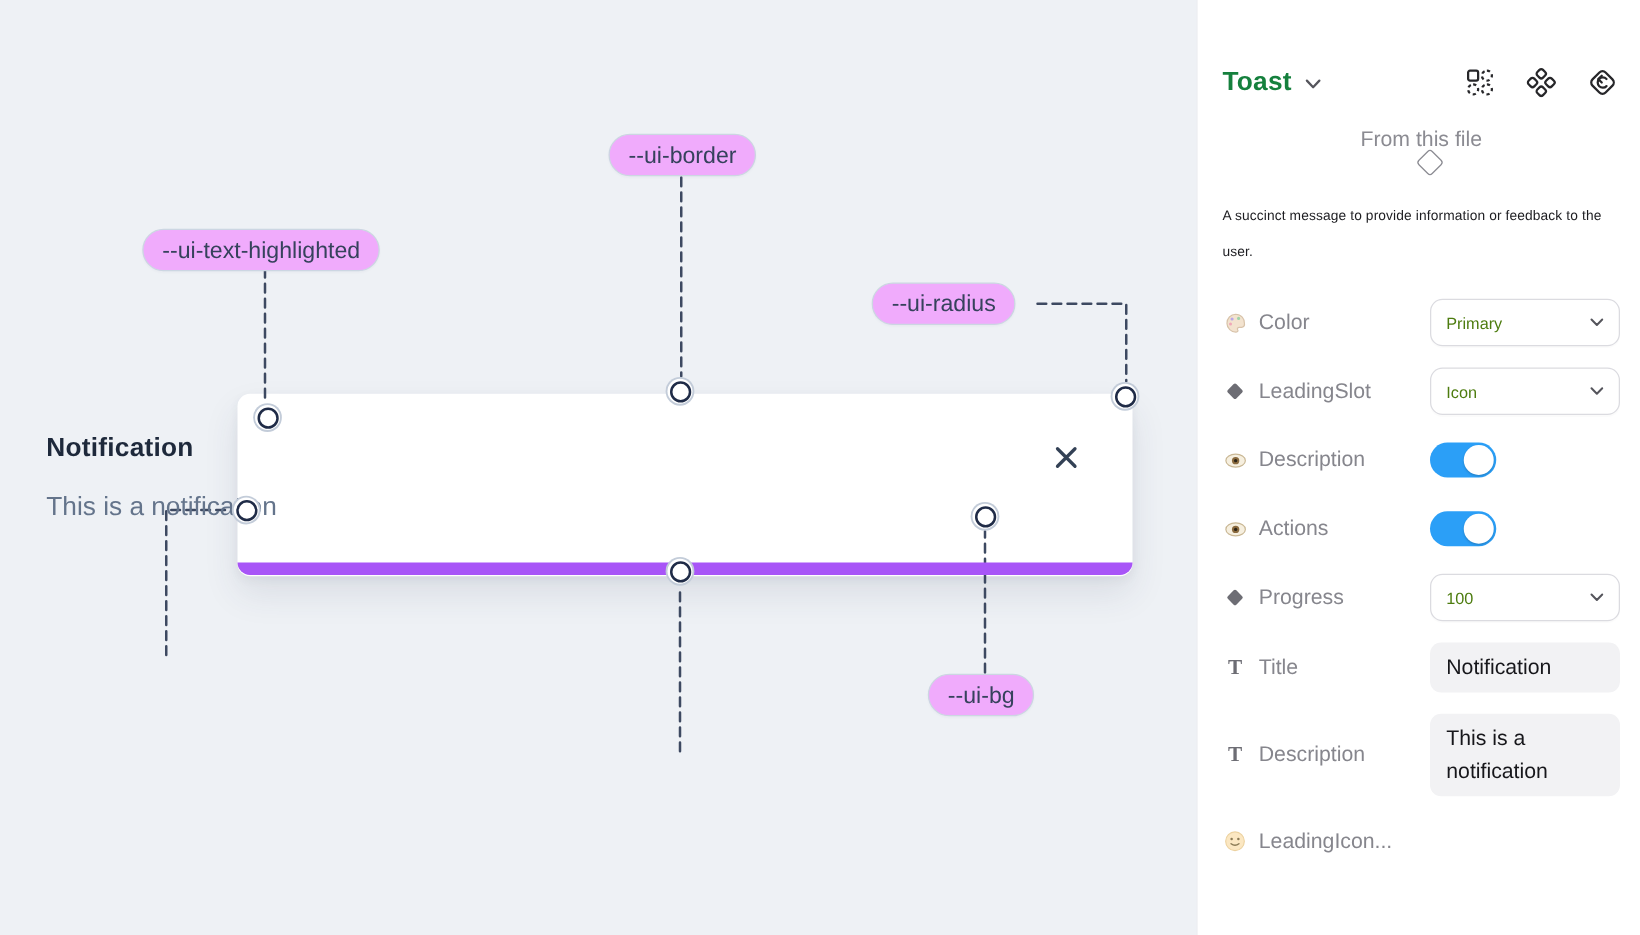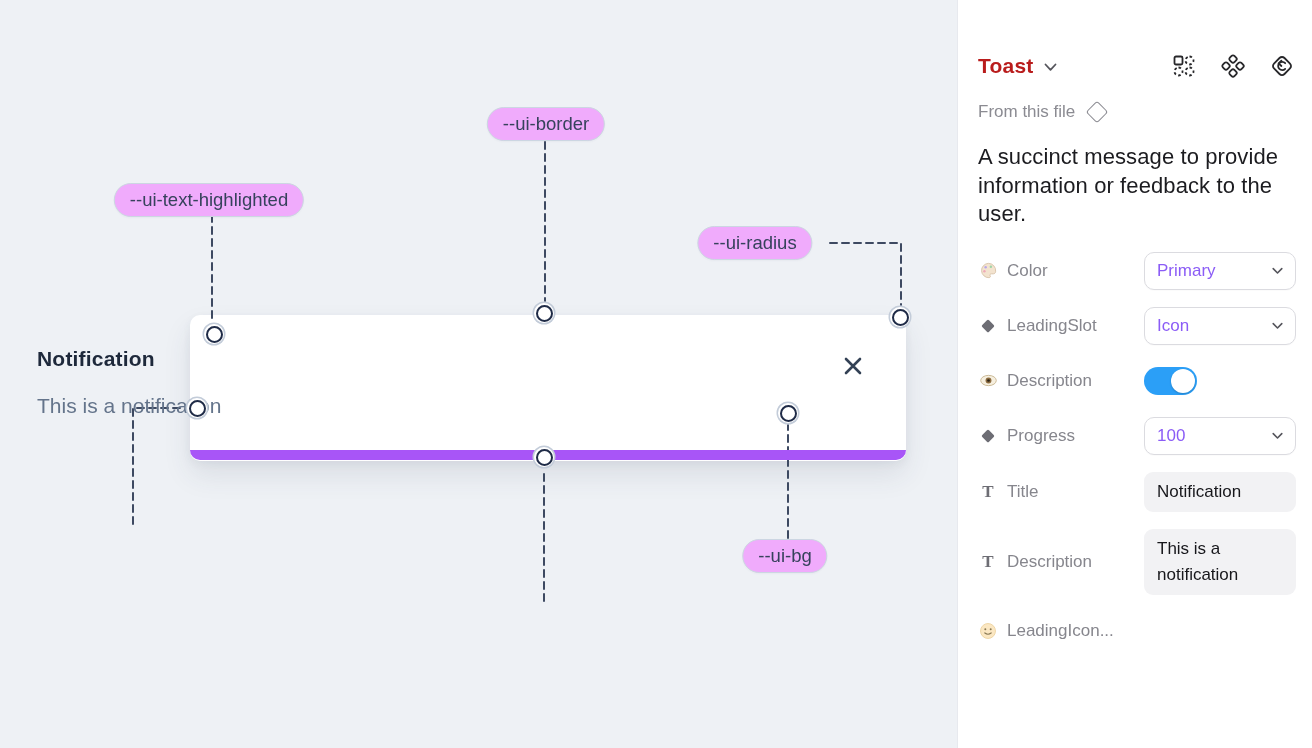--- a/index.html
+++ b/index.html
@@ -22,40 +22,40 @@
     box-shadow:0 0 0 1.5px #c3ccd9; display:flex; align-items:center; justify-content:center; z-index:4; }
   .connector::after { content:''; width:13px; height:13px; border-radius:50%; border:2.5px solid #1f2b47; background:#fff; }
 
   .pill { position:absolute; transform:translate(-50%,-50%); background:#f0abfc; border:1px solid #ccd6e2;
     border-radius:17px; padding:5px 15px; font-size:18.5px; color:#36425c; white-space:nowrap; z-index:5;
     box-shadow:0 1px 2px rgba(45,60,90,.04); }
 
   
   .panel { width:355px; height:748px; background:#fff; border-left:1px solid #e7e9ee; padding:54px 16px 0 20px; flex:none; }
   .panel-header { display:flex; align-items:center; }
-  .panel-title { font-size:21px; font-weight:700; color:#b91c1c; letter-spacing:.2px; }
+  .panel-title { font-size:21px; font-weight:700; color:#15803d; letter-spacing:.2px; }
   .title-chevron { margin-left:11px; margin-top:3px; cursor:pointer; }
   .header-icons { margin-left:auto; display:flex; align-items:center; gap:25px; padding-right:2px; }
   .hicon { width:24px; height:24px; cursor:pointer; display:block; }
 
-  .source-row { display:flex; align-items:center; margin-top:24px; color:#8b8b92; font-size:17px; }
+  .source-row { display:flex; align-items:center; margin-top:24px; color:#8b8b92; font-size:17px;flex-direction:column; }
   .source-diamond { width:16px; height:16px; border:1.7px solid #8b8b92; border-radius:3px; transform:rotate(45deg); margin-left:14px; }
 
-  .panel-desc { margin-top:21px; font-size:22px; line-height:28.5px; color:#1c1c20; letter-spacing:.1px; }
+  .panel-desc { margin-top:21px; font-size:11px; line-height:28.5px; color:#1c1c20; letter-spacing:.1px; }
 
   .rows { margin-top:23px; }
   .prow { display:flex; align-items:center; margin-bottom:17px; min-height:38px; }
   .prow-label { flex:1; display:flex; align-items:center; gap:9px; font-size:17px; color:#86868d; white-space:nowrap; overflow:hidden; }
   .picon { width:20px; height:20px; flex:none; display:flex; align-items:center; justify-content:center; }
   .t-glyph { font-family:"Liberation Serif","DejaVu Serif",serif; font-weight:700; font-size:17px; color:#6d6d74; }
 
   .control { width:152px; flex:none; }
   .dropdown { display:flex; align-items:center; height:38px; background:#fff; border:1px solid #dbdbe0; border-radius:10px;
     padding:0 12px; cursor:pointer; box-shadow:0 1px 1px rgba(0,0,0,.02); }
-  .dropdown .dval { font-size:17px; font-weight:500; color:#8b5cf6; flex:1; white-space:nowrap; overflow:hidden; }
+  .dropdown .dval { font-size:13px; font-weight:500; color:#4d7c0f; flex:1; white-space:nowrap; overflow:hidden; }
   .mini-diamond { width:13px; height:13px; border:1.8px solid #222; border-radius:2px; transform:rotate(45deg); margin:0 9px 0 2px; flex:none; }
 
   .toggle { width:53px; height:28px; border-radius:14px; position:relative; cursor:pointer; }
   .toggle .knob { position:absolute; top:2px; right:2px; width:24px; height:24px; border-radius:50%; background:#fff; box-shadow:0 1px 2px rgba(0,0,0,.2); }
 
   .tfield { background:#f2f2f4; border-radius:9px; padding:7px 13px; font-size:17px; font-weight:500; color:#17171b; line-height:26px; cursor:text; }
 
   .chev { flex:none; }
 </style>
 </head>
@@ -186,20 +186,37 @@
           </span>
           <span>Description</span>
         </div>
         <div class="control">
           <div class="toggle" style="background:#2b9ff7;">
               <span class="knob"></span>
             </div>
         </div>
       </div>
 
+      <div class="prow">
+        <div class="prow-label">
+          <span class="picon">
+            <svg width="19" height="19" viewBox="0 0 20 20">
+                <ellipse cx="10" cy="10" rx="8.2" ry="5.4" fill="#f6efdf" stroke="#c9b794" stroke-width="1"></ellipse>
+                <circle cx="10" cy="10" r="3.1" fill="#8a6a3e"></circle>
+                <circle cx="10" cy="10" r="1.4" fill="#2c2417"></circle>
+              </svg>
+          </span>
+          <span>Actions</span>
+        </div>
+        <div class="control">
+          <div class="toggle" style="background:#2b9ff7;">
+              <span class="knob"></span>
+            </div>
+        </div>
+      </div>
 
       <div class="prow">
         <div class="prow-label">
           <span class="picon">
             <svg width="16" height="16" viewBox="0 0 16 16">
                 <rect x="3.2" y="3.2" width="9.6" height="9.6" rx="1.5" transform="rotate(45 8 8)" fill="#6d6d74"></rect>
               </svg>
           </span>
           <span>Progress</span>
         </div>

